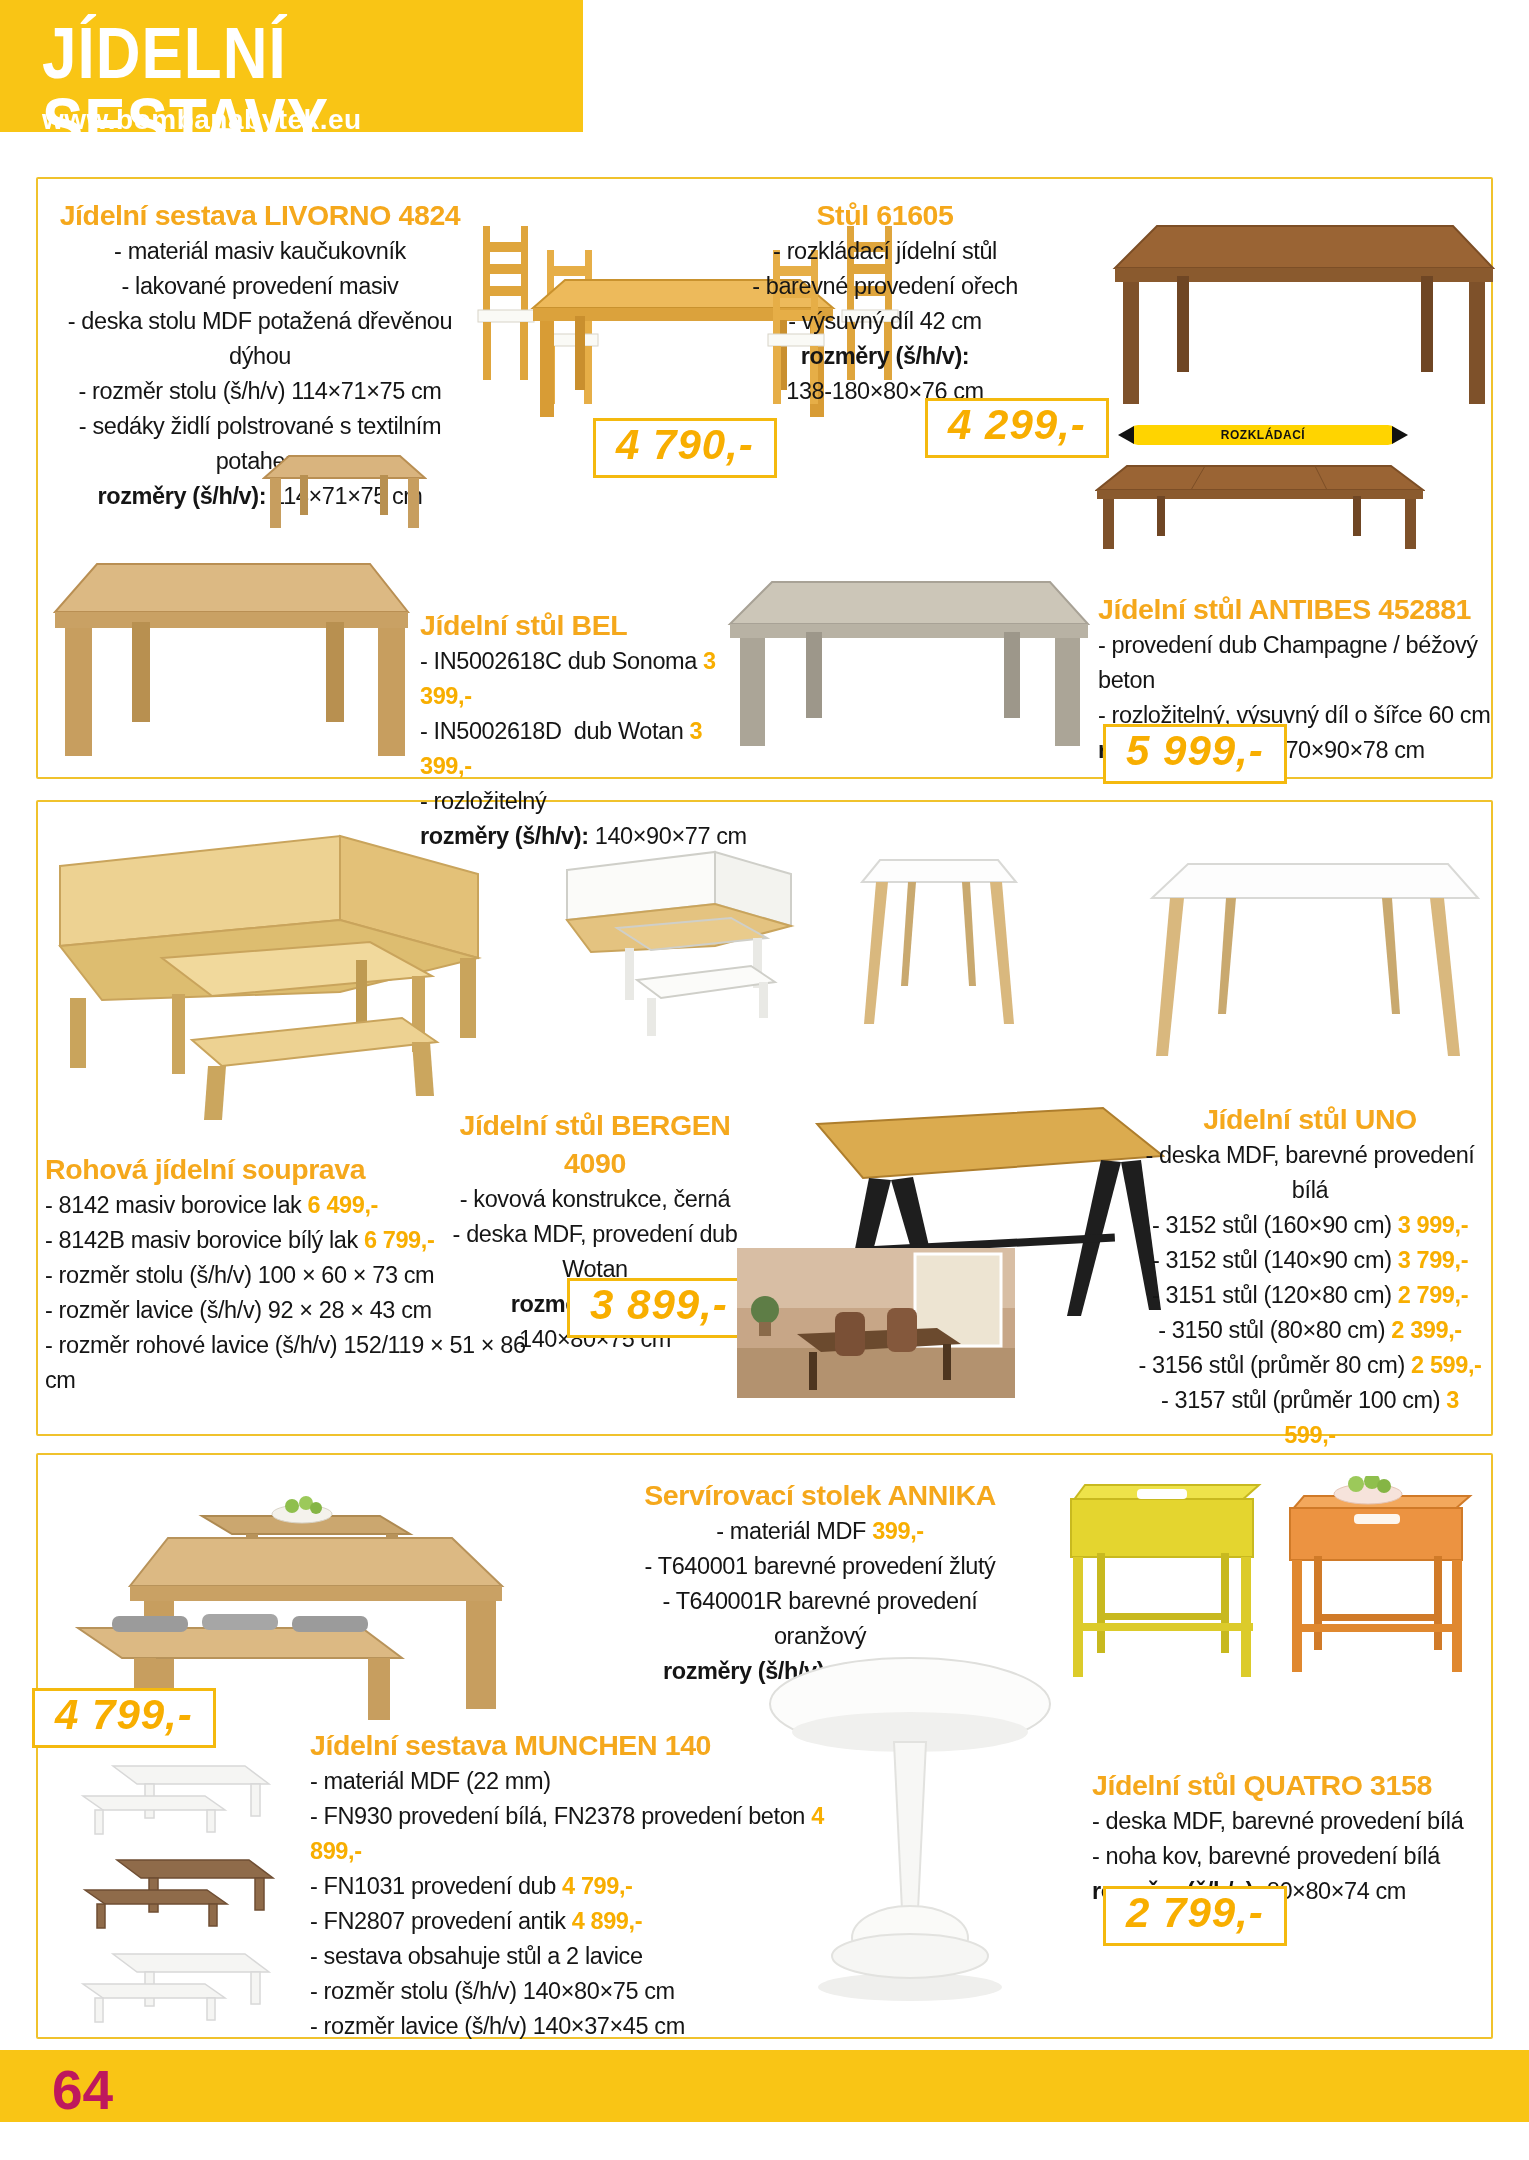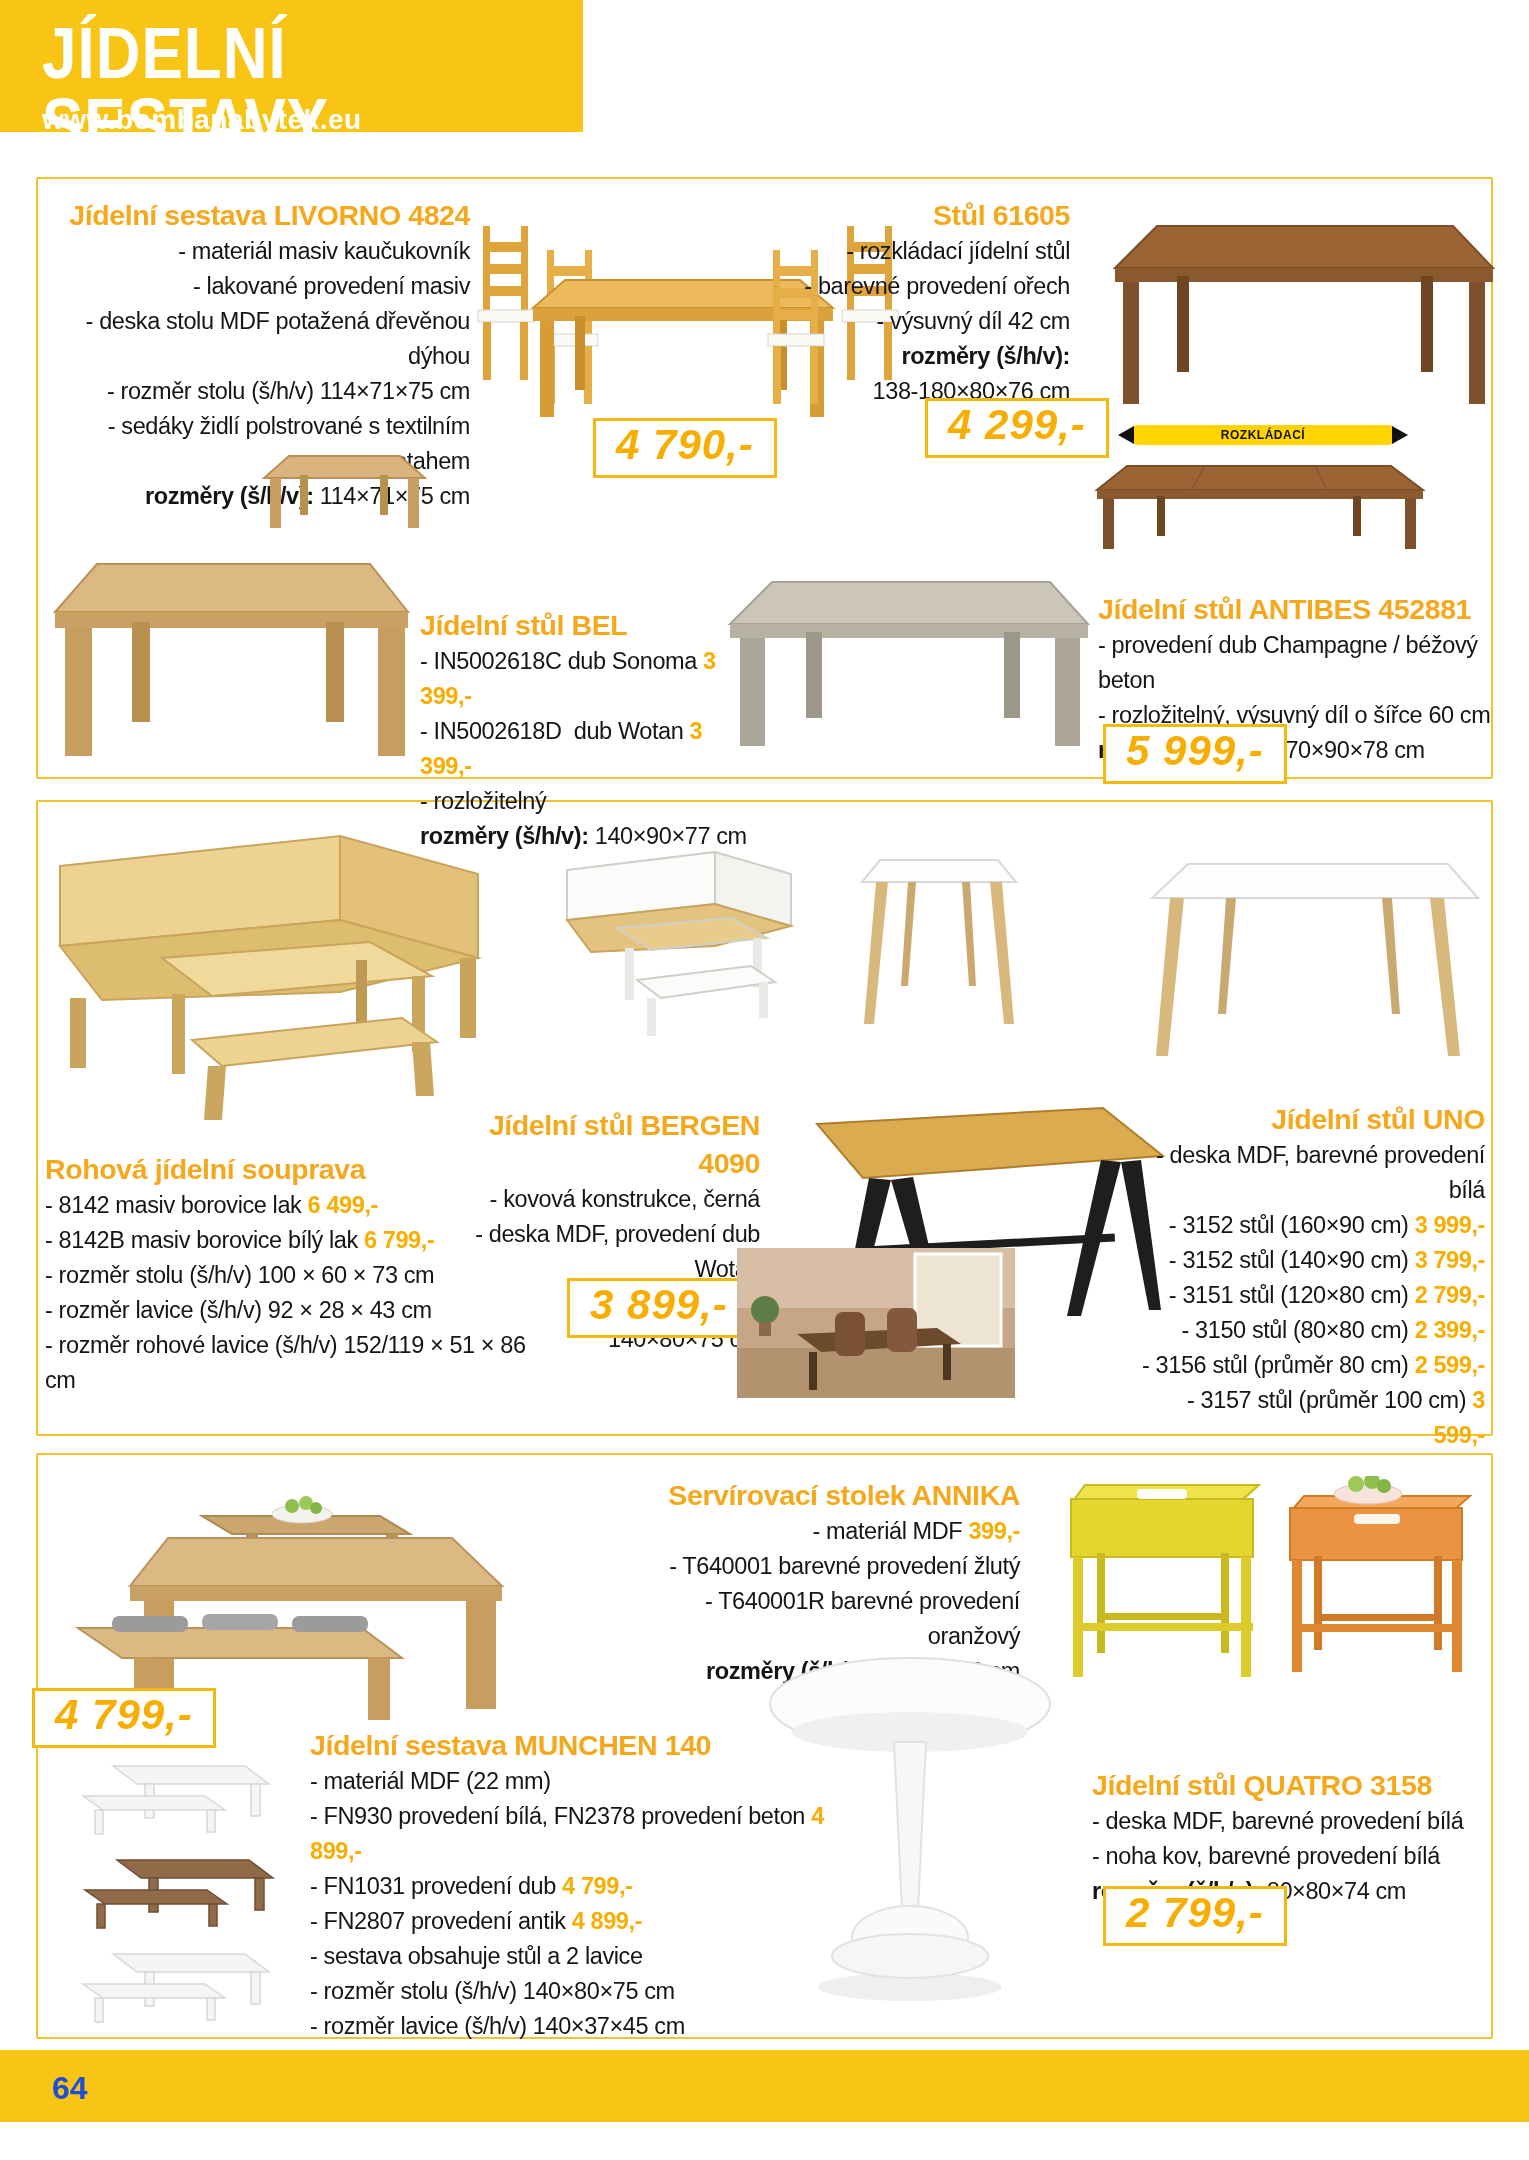--- a/index.html
+++ b/index.html
@@ -9,40 +9,40 @@
   
   .hdr{background:#F9C515;color:#fff;}
   .hdr-title{font-size:62px;font-weight:bold;letter-spacing:1px;line-height:1;
              font-family:"Liberation Sans",sans-serif;transform:scaleY(1.15);transform-origin:left top;}
   .hdr-url{font-size:28px;font-weight:bold;letter-spacing:.5px;margin-top:8px;}
   
   .frame{border:2px solid #F0C22C;background:#fff;border-radius:2px;}
   
   .tblock{line-height:35px;font-size:23.5px;letter-spacing:-0.4px;}
   .tblock .title{color:#F5A81C;font-weight:bold;font-size:28.5px;line-height:38px;}
-  .ta-r{text-align:right;} .ta-l{text-align:left;}
+  .ta-r{text-align:center;} .ta-l{text-align:left;}
   .line{white-space:pre-wrap;}
   .line .b{font-weight:bold;}
   .line .hl{color:#F8AE00;font-weight:bold;}
   
   .price{display:inline-block;border:3px solid #F4B90E;background:#fff;color:#F8AE00;
          font-size:42px;font-weight:bold;font-style:italic;line-height:1;
          padding:3px 20px 9px 20px;letter-spacing:1px;white-space:nowrap;}
   
   .badge{display:flex;align-items:center;}
   .badge .pill{background:#FFD400;border-radius:12px;height:20px;flex:1;
                display:flex;align-items:center;justify-content:center;
                font-size:12px;font-weight:bold;color:#111;letter-spacing:.5px;}
   .arrL{width:0;height:0;border-top:9px solid transparent;border-bottom:9px solid transparent;
         border-right:16px solid #111;margin-right:-6px;z-index:2;}
   .arrR{width:0;height:0;border-top:9px solid transparent;border-bottom:9px solid transparent;
         border-left:16px solid #111;margin-left:-6px;z-index:2;}
   
   .foot{background:#F9C515;}
-  .foot-num{color:#1d4ed8;font-size:32px;font-weight:bold;margin-top:12px;}
+  .foot-num{color:#be185d;font-size:55px;font-weight:bold;}
   svg{display:block;}
 </style>
 </head>
 <body>
 
 <div id="page">
 
   <div class="abs hdr" style="left:0;top:33;width:583px;height:132px;">
     <div class="abs hdr-title" style="left:42px;top:18px;">JÍDELNÍ SESTAVY</div>
     <div class="abs hdr-url" style="left:42px;top:96px;">www.bombanabytek.eu</div>

